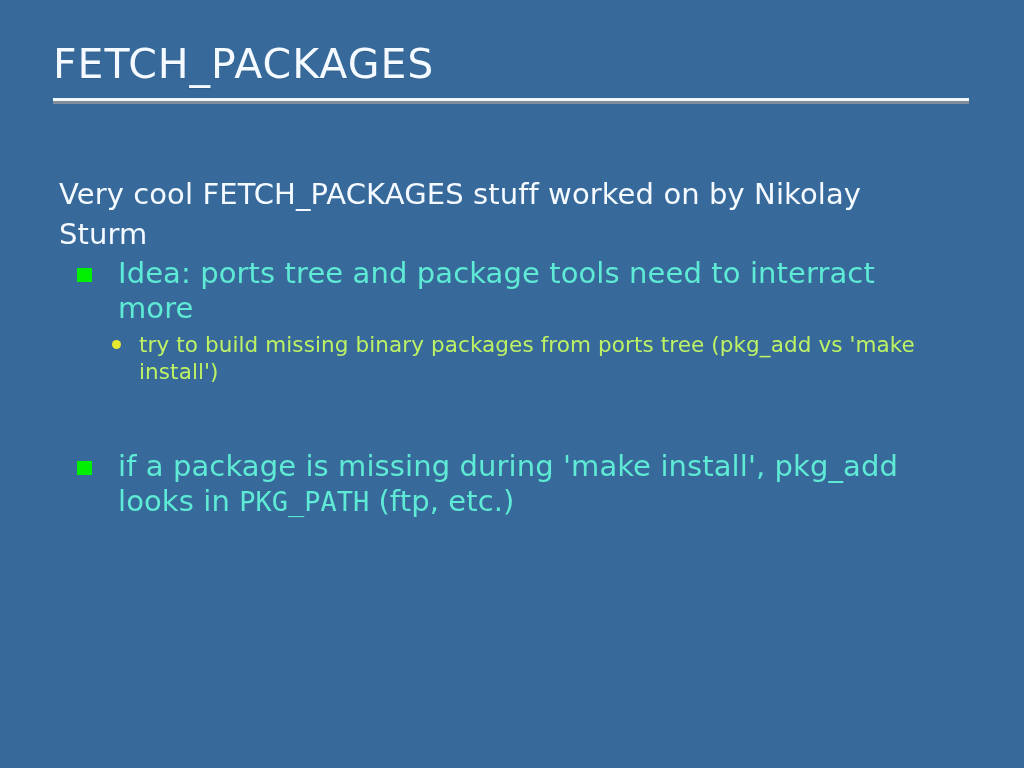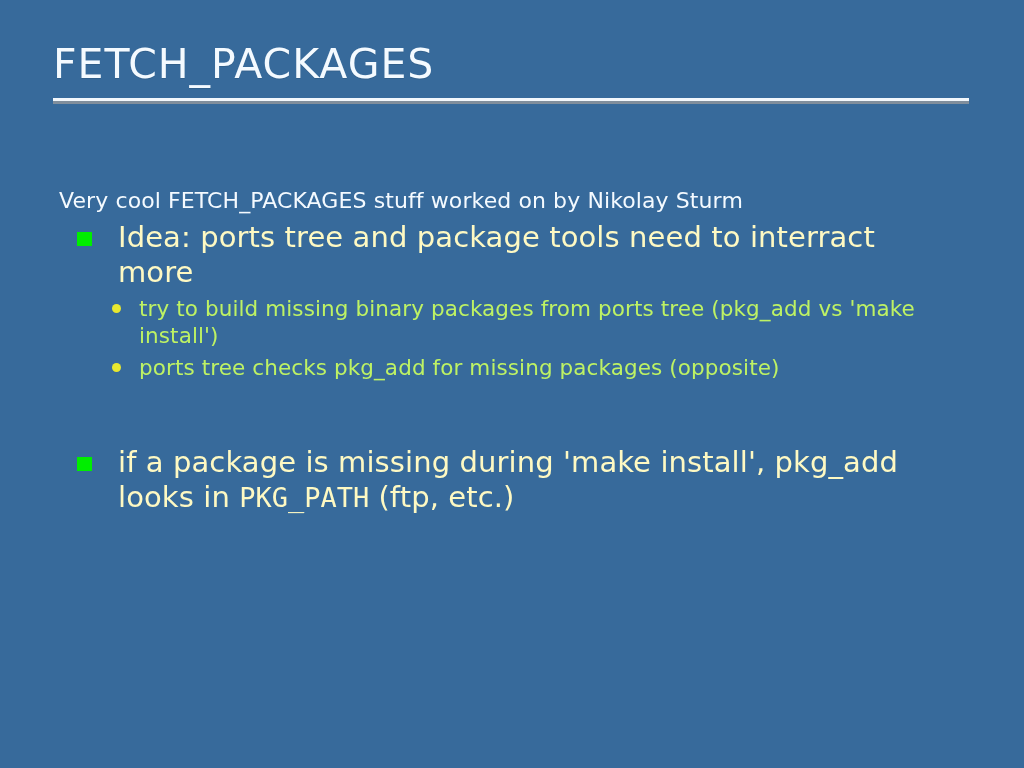--- a/index.html
+++ b/index.html
@@ -51,33 +51,33 @@
 
   
   .body-block {
     position: absolute;
     left: 59px;
     top: 168px;
     width: 915px;
   }
 
   .lvl0 {
-    font-size: 22px;
-    line-height: 34px;
+    font-size: 29px;
+    line-height: 40px;
     color: #F4FAFF;
     letter-spacing: 0.1px;
-    margin: 16px 0 2px 0;
+    margin: 6px 0 2px 0;
     max-width: 893px;
   }
 
   .lvl1 {
     position: relative;
     font-size: 29px;
     line-height: 35px;
-    color: #fef9c3;
+    color: #5eead4;
     letter-spacing: 0.1px;
     padding-left: 41px;
     margin: 1px 0 0 18px;
     max-width: 838px;
   }
   .lvl1 .marker {
     position: absolute;
     left: 0px;
     top: 12px;
     width: 15px;
@@ -141,24 +141,20 @@
     <div class="lvl1">
       <span class="marker"></span>
       <span>Idea: ports tree and package tools need to interract more</span>
     </div>
 
     <div class="lvl2">
       <span class="marker"></span>
       <span>try to build missing binary packages from ports tree (pkg_add vs 'make install')</span>
     </div>
 
-    <div class="lvl2">
-      <span class="marker"></span>
-      <span>ports tree checks pkg_add for missing packages (opposite)</span>
-    </div>
 
     <div class="spacer-lg"></div>
 
 
     <div class="spacer-md"></div>
 
 
     <div class="lvl1">
       <span class="marker"></span>
       <span><span>if a package is missing during 'make install', pkg_add looks in </span><span class="mono">PKG_PATH</span><span> (ftp, etc.)</span></span>

